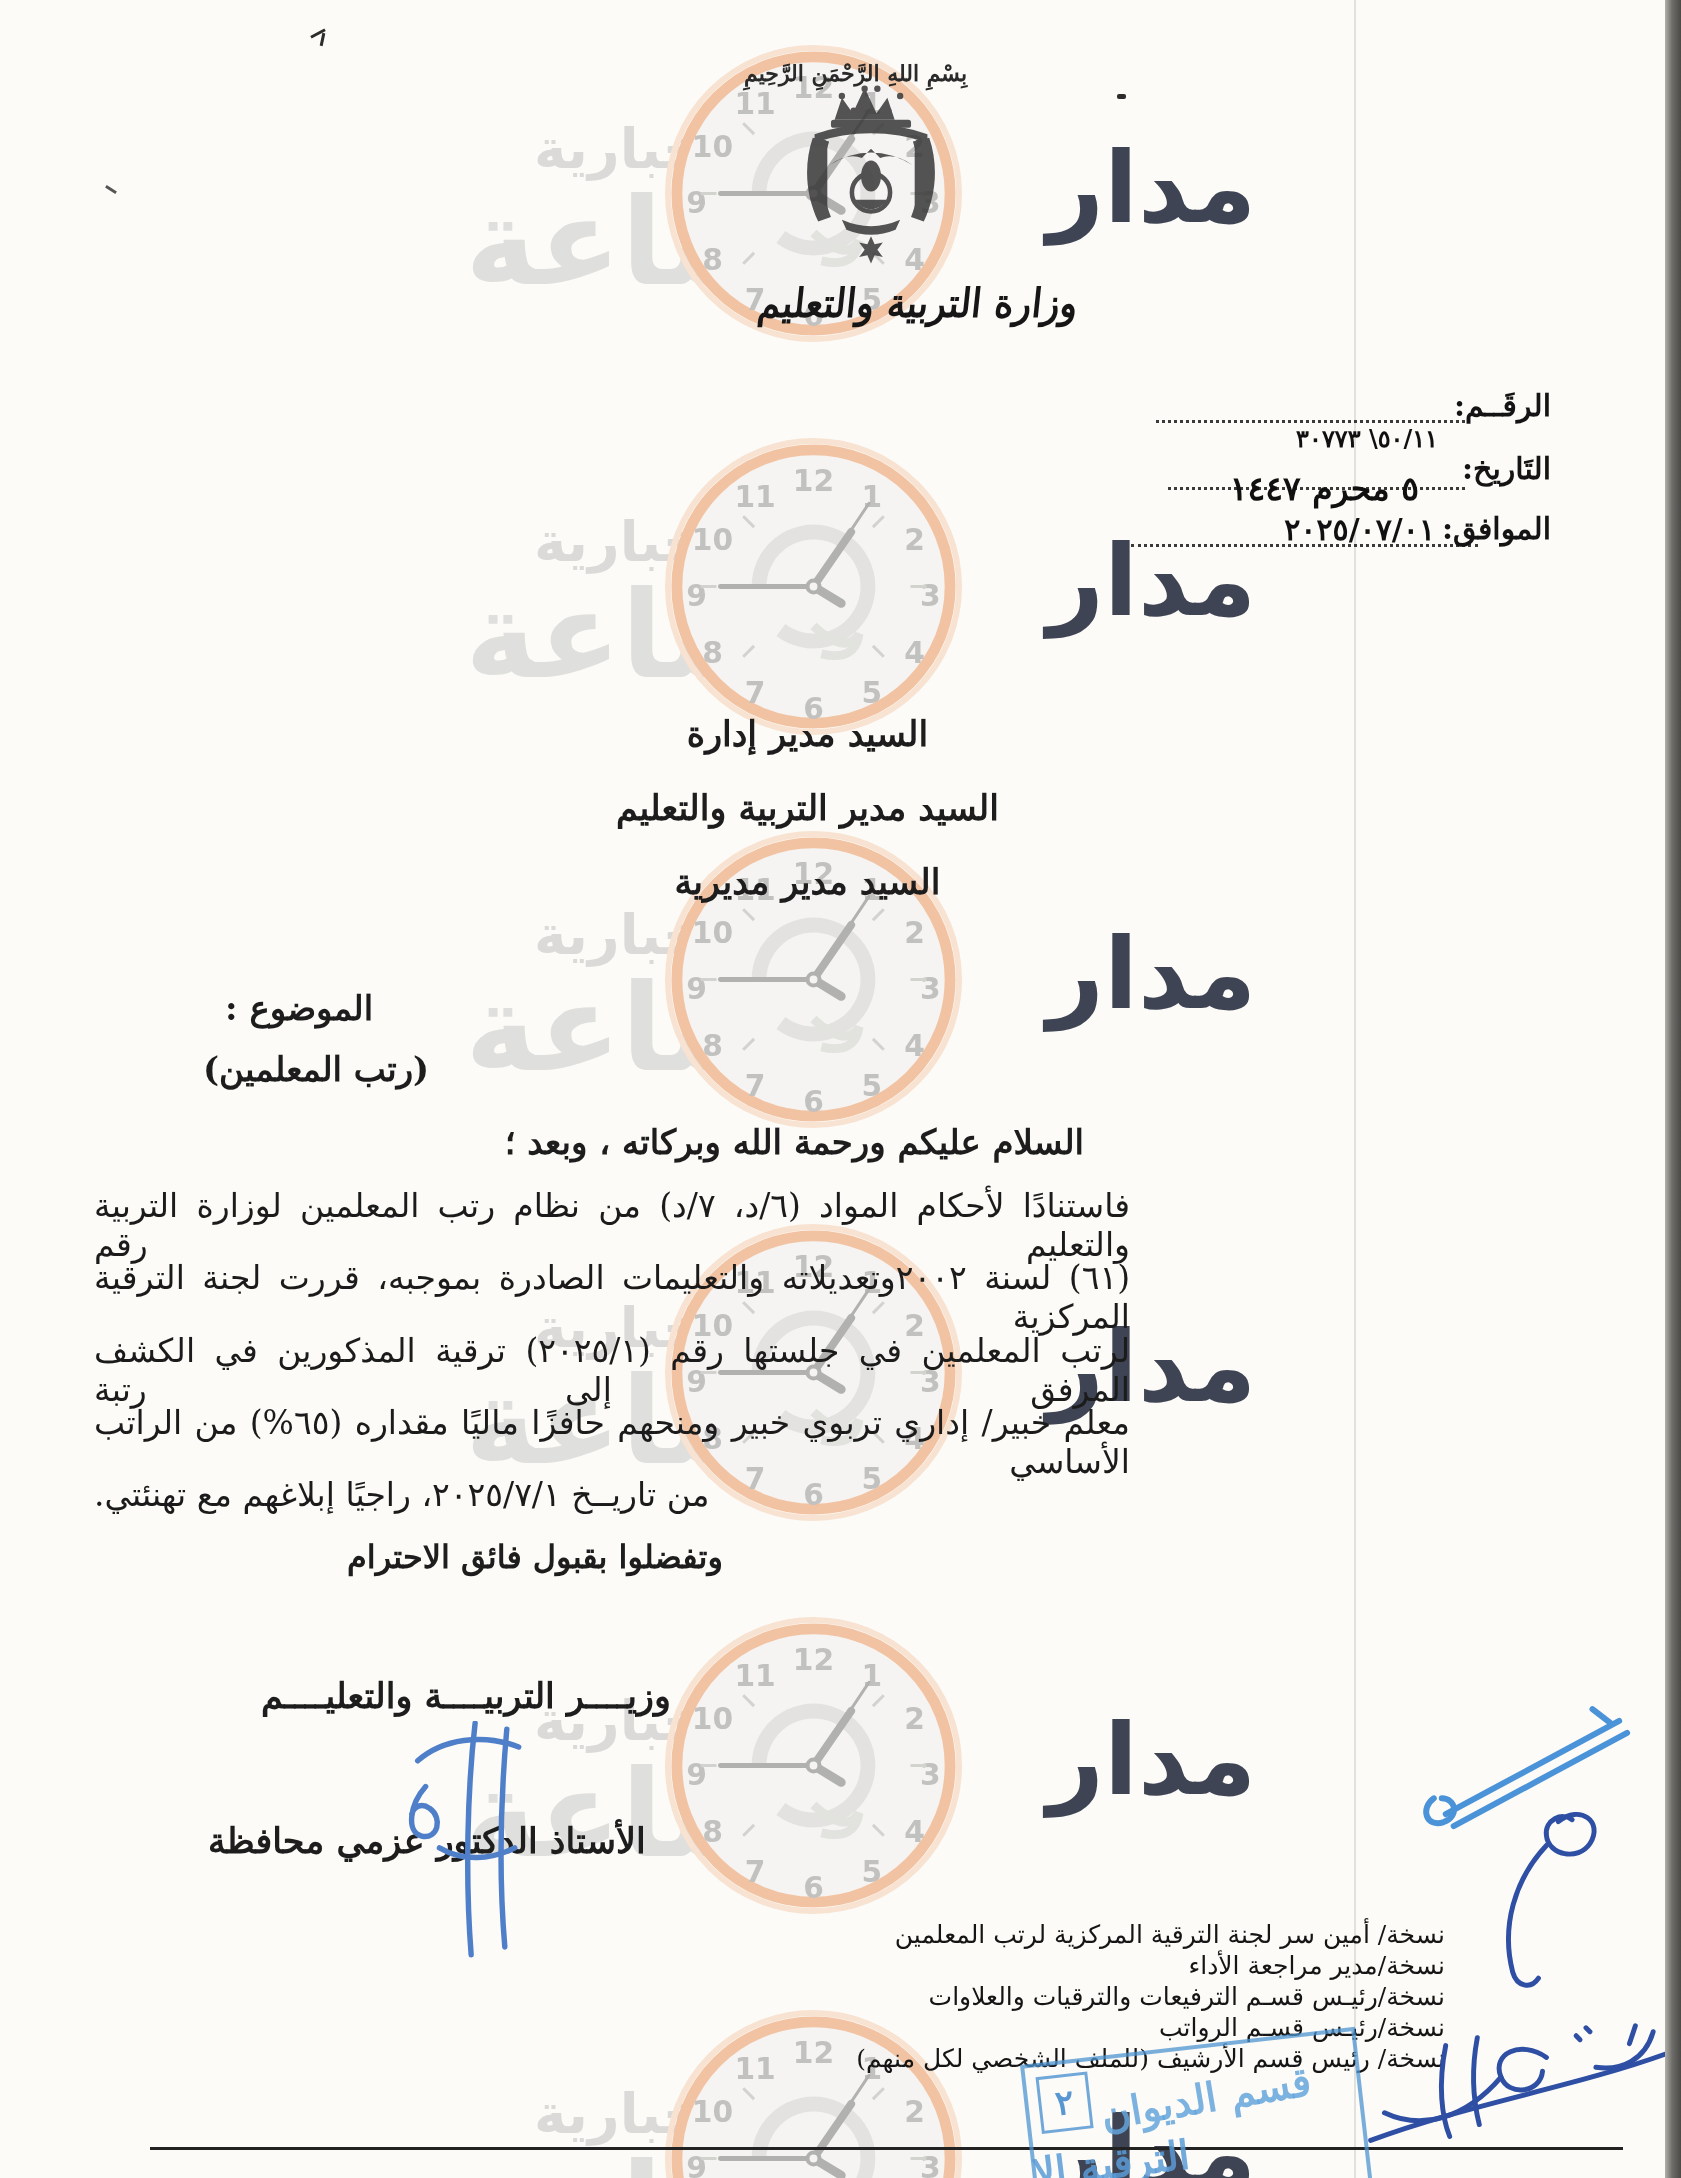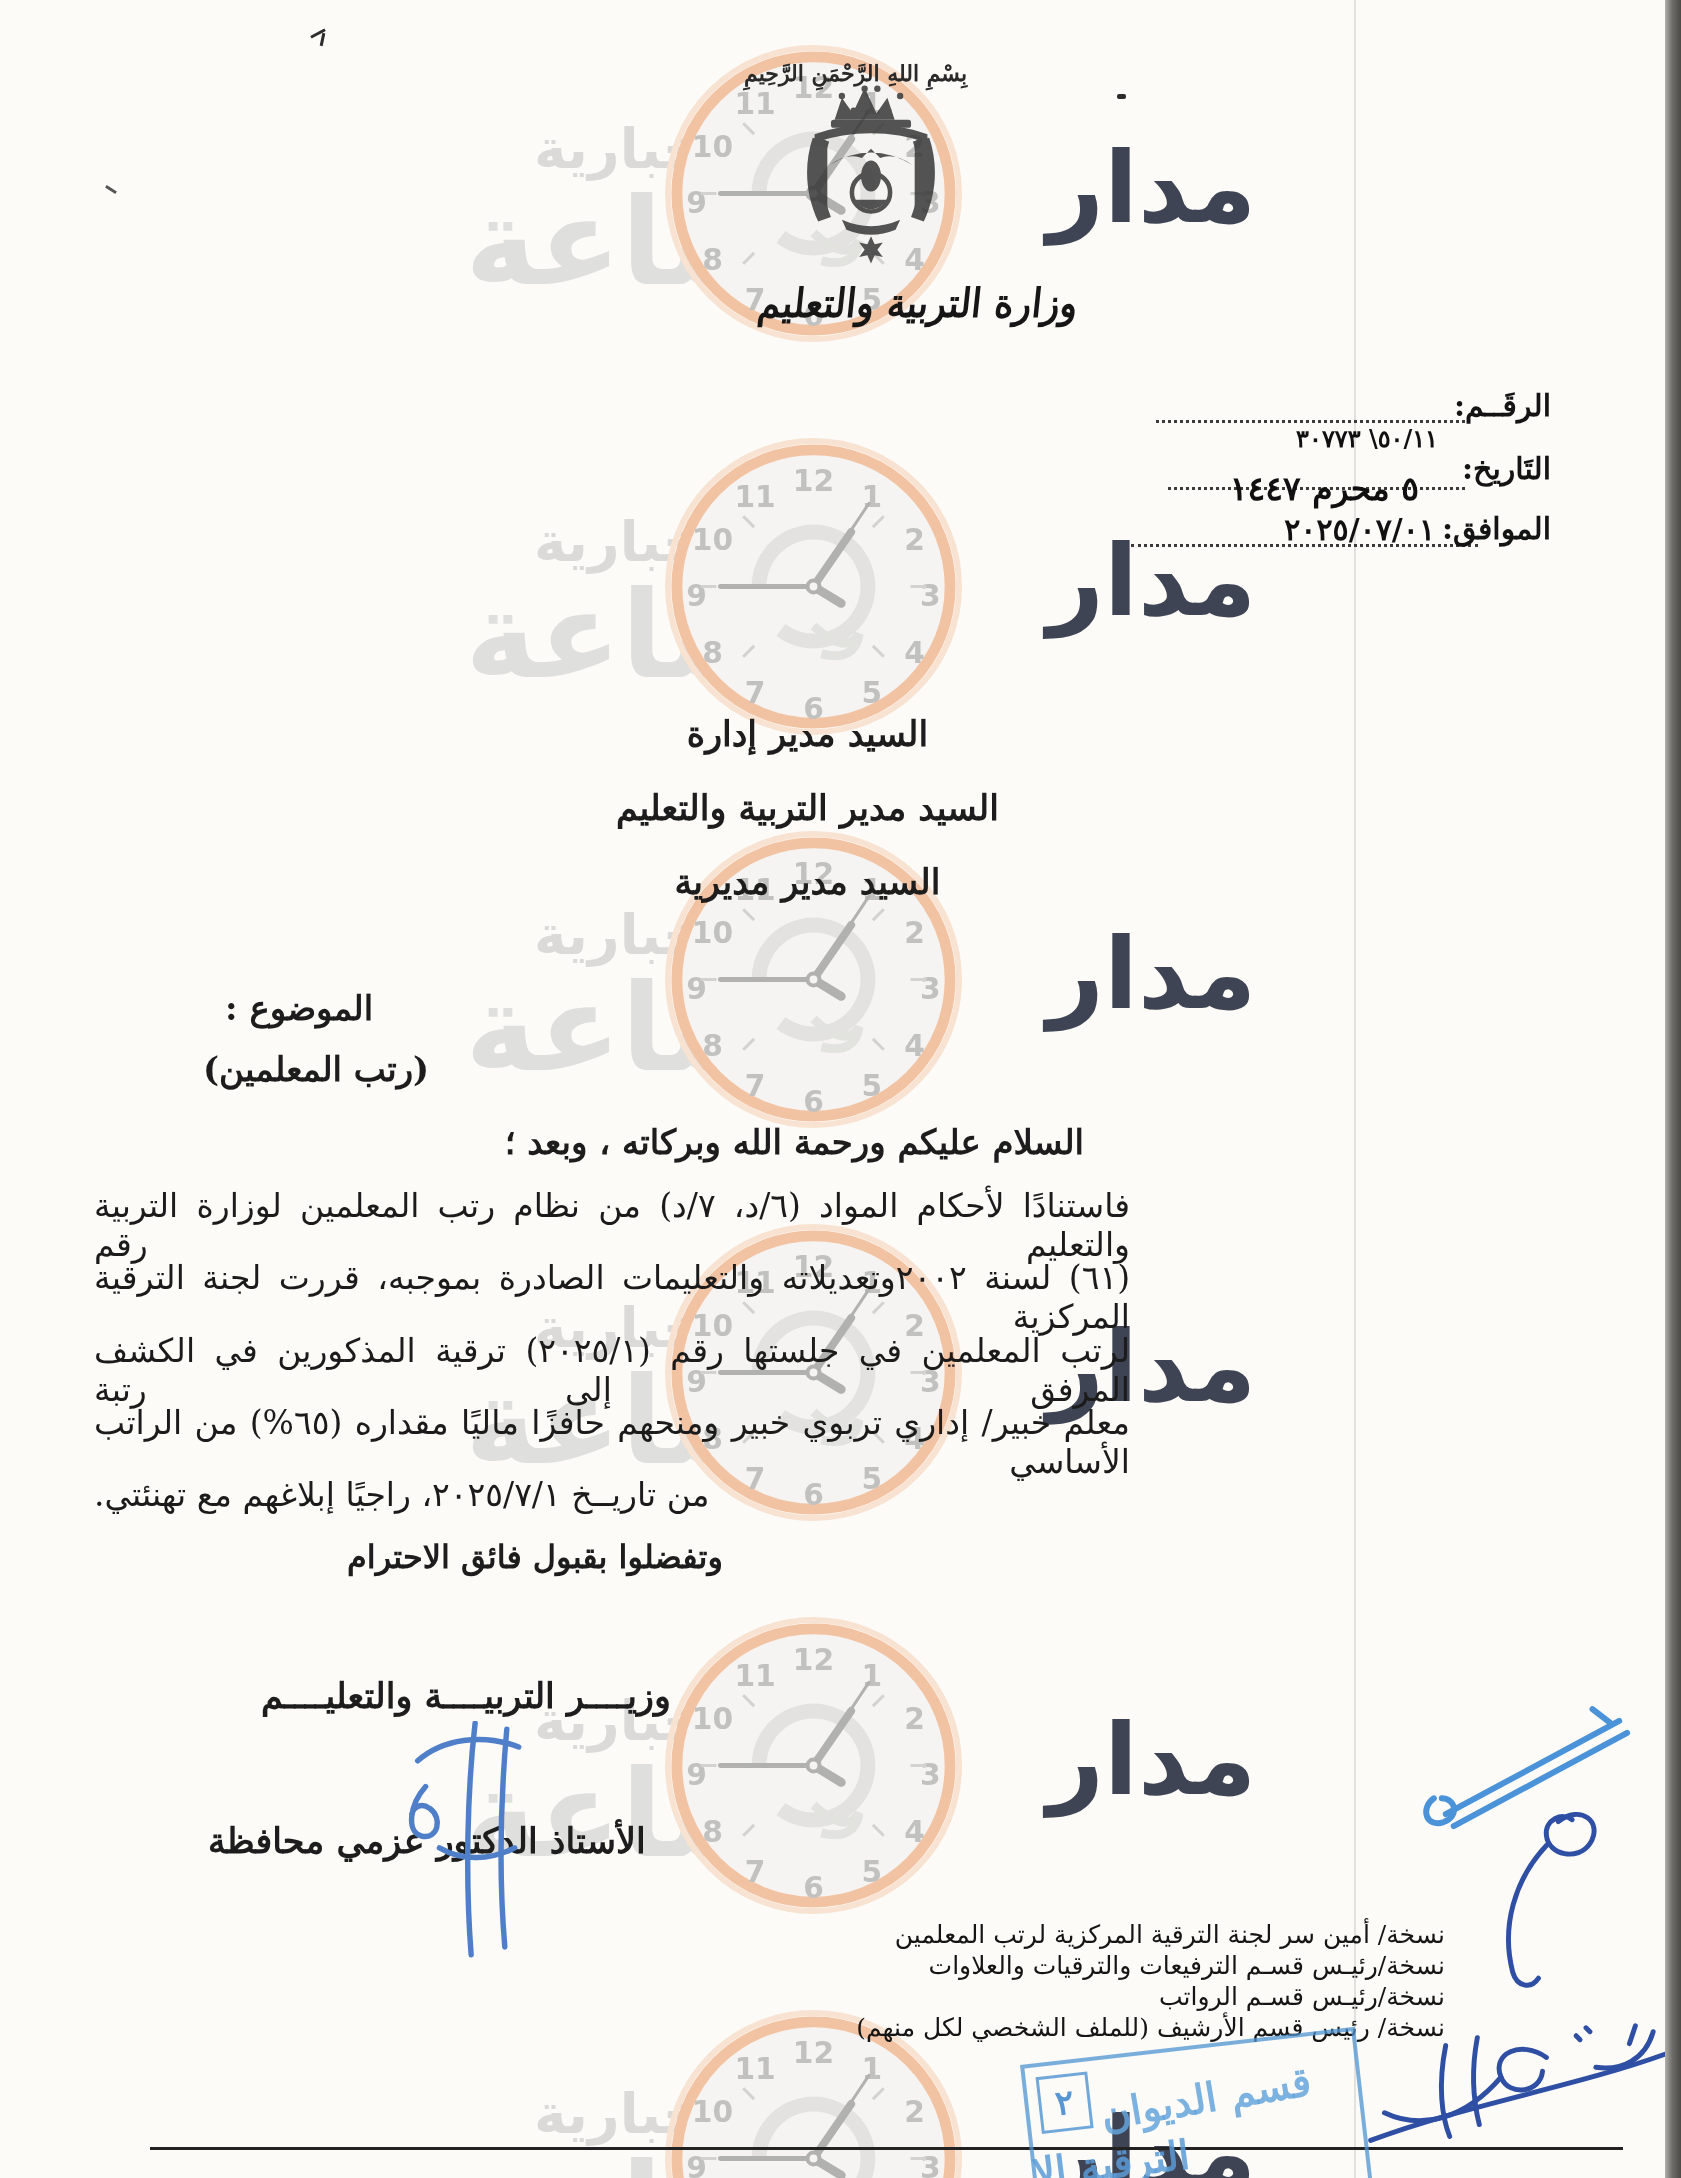--- a/index.html
+++ b/index.html
@@ -230,20 +230,21 @@
   </svg>
   <svg class="pen" style="left:1463px;top:1788px;" width="149" height="213" viewBox="0 0 150 215">
     <g stroke="#2e4fa3" stroke-width="5" fill="none" stroke-linecap="round">
       <path d="M96,34 C118,16 142,34 128,56 C116,74 86,68 84,48 C82,32 100,24 110,32"></path>
       <path d="M84,58 C52,92 38,140 50,186 C54,200 68,204 76,192"></path>
     </g>
   </svg>
 
   <div class="abs cc ar">
     <div>نسخة/ أمين سر لجنة الترقية المركزية لرتب المعلمين</div>
+    <div>نسخة/مدير مراجعة الأداء</div>
     <div>نسخة/رئيـس قسـم الترفيعات والترقيات والعلاوات</div>
     <div>نسخة/رئيـس قسـم الرواتب</div>
     <div>نسخة/ رئيس قسم الأرشيف (للملف الشخصي لكل منهم)</div>
   </div>
 
   <div class="abs stamp">
     <div class="stamp-num ar">٢</div>
     <div class="stamp-t1 ar nowrap">قسم الديوان</div>
   </div>
   <div class="abs stamp-t2 ar nowrap">الترقية الإ</div>

